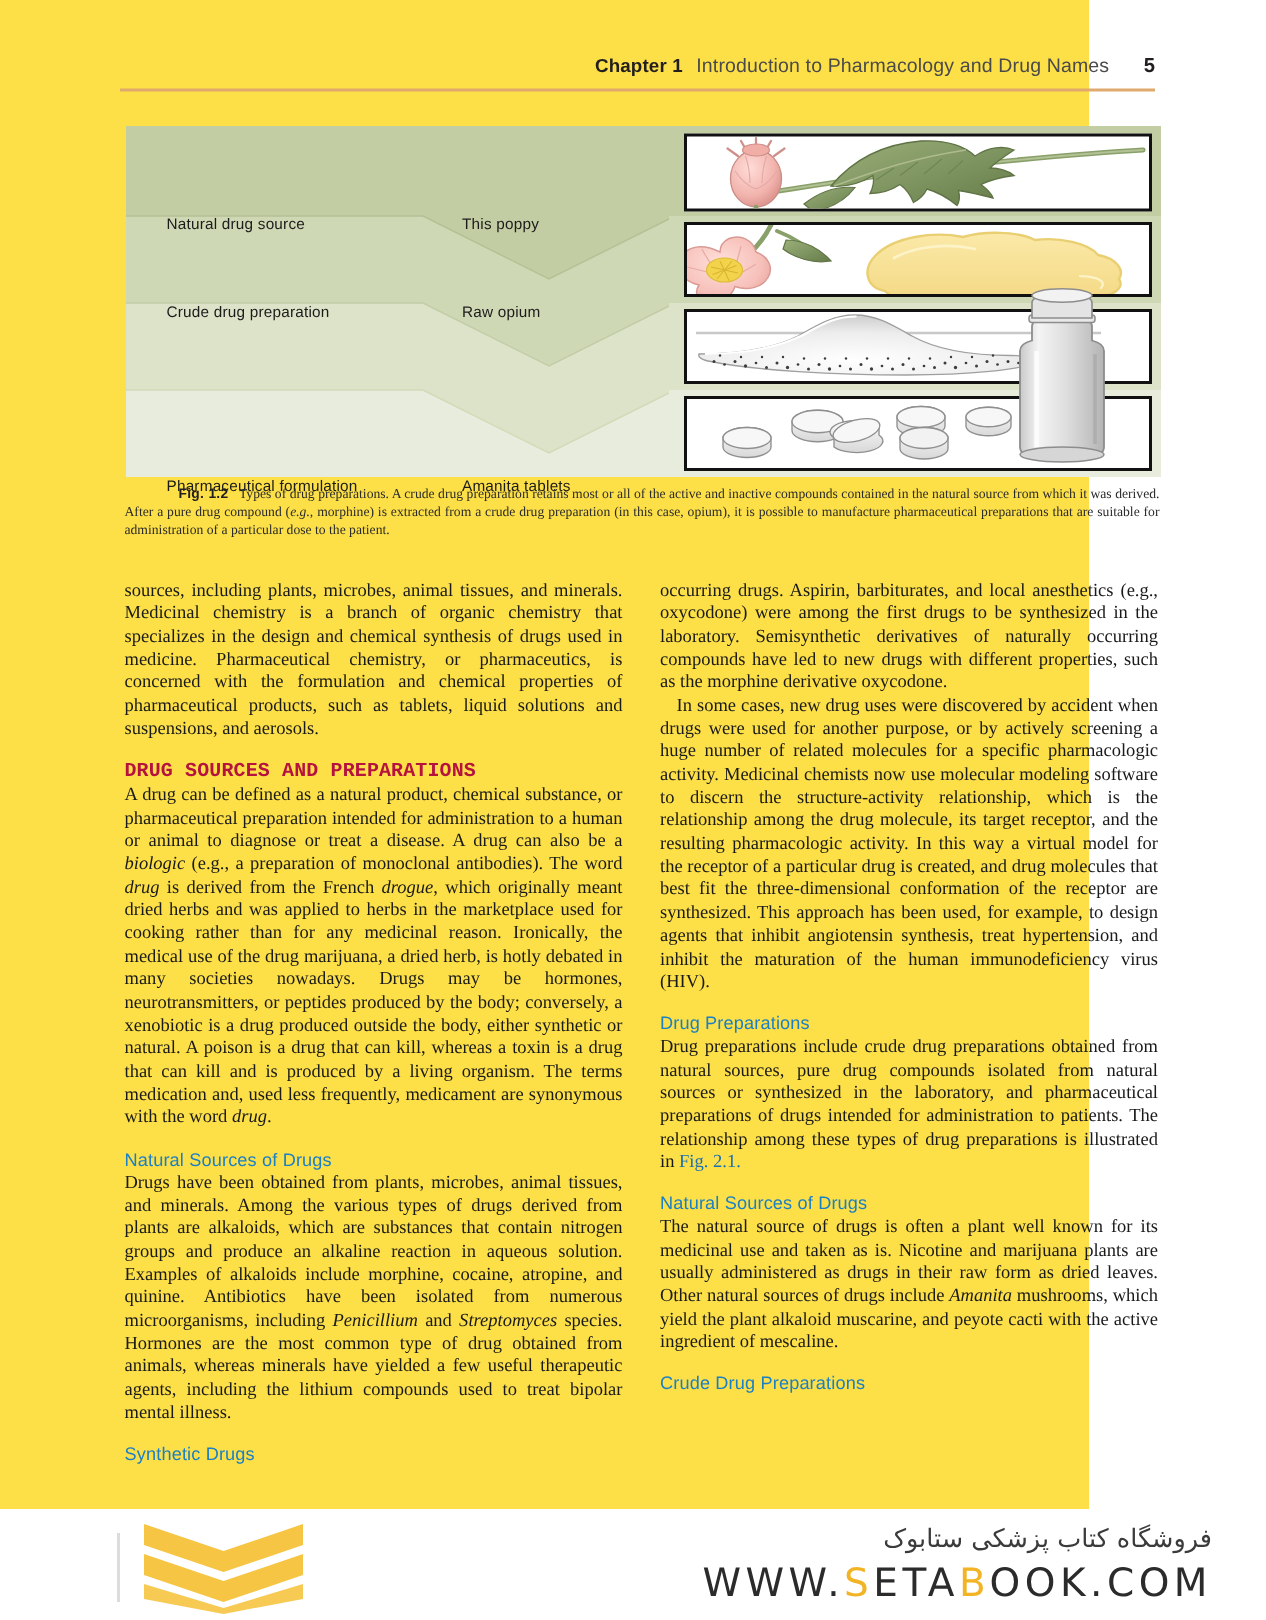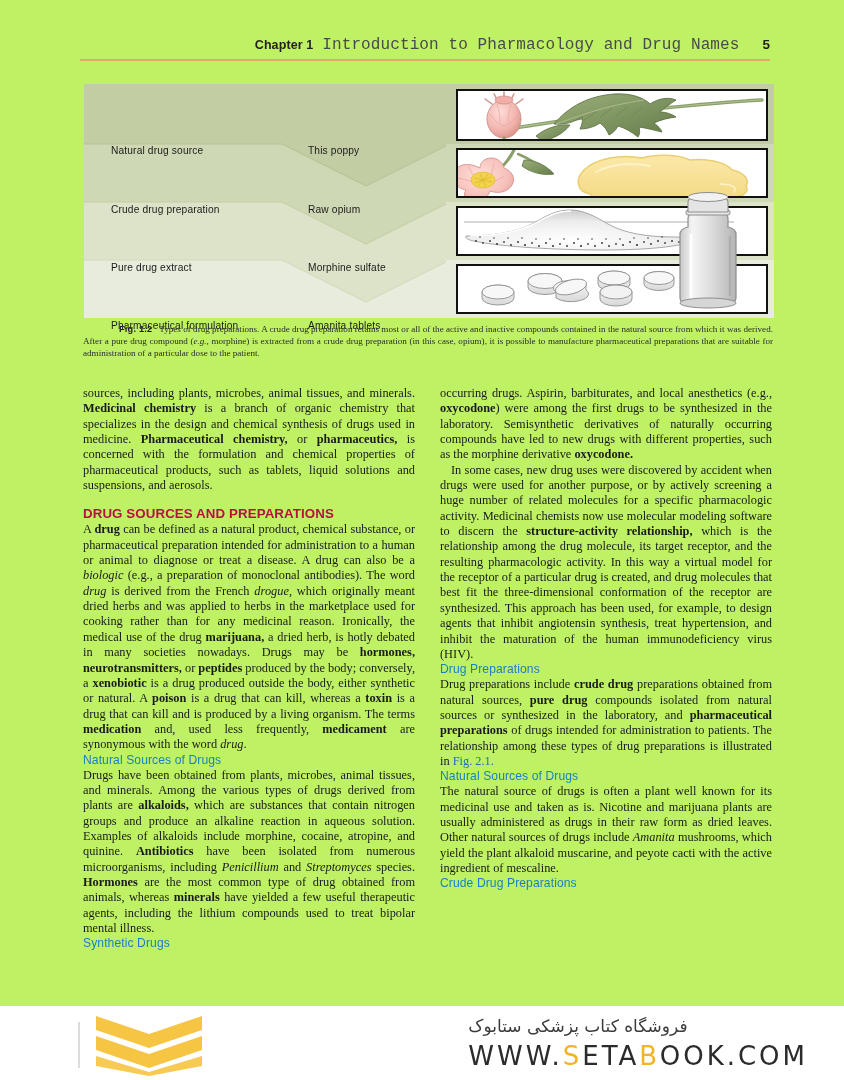--- a/index.html
+++ b/index.html
@@ -4,39 +4,39 @@
 <style>
   * { box-sizing: border-box; margin: 0; padding: 0; }
   html, body {
     width: 844px; height: 1080px;
     background: #ffffff;
     font-family: "Liberation Serif", serif;
     overflow: hidden;
   }
   #page {
     position: relative;
-    width: 844px; height: 1080px;
-    background: #bef264;
+    width: 726px; height: 1080px;
+    background: #fde047;
   }
 
   
   #running-head {
     position: absolute;
     left: 80px; top: 36px; width: 690px;
     display: flex; align-items: baseline; justify-content: flex-end;
     gap: 9px;
   }
   .rh-chapter {
     font-family: "Liberation Sans", sans-serif;
     font-size: 12.5px; font-weight: bold; color: #231f20;
     letter-spacing: .1px;
   }
   .rh-title {
-    font-family: Liberation Mono, monospace;
-    font-size: 16px; color: #4a4a4a; letter-spacing: .1px;
+    font-family: Liberation Sans, sans-serif;
+    font-size: 13px; color: #4a4a4a; letter-spacing: .1px;
   }
   .rh-page {
     font-family: "Liberation Sans", sans-serif;
     font-size: 13.5px; font-weight: bold; color: #231f20;
     margin-left: 14px;
   }
   #head-rule {
     position: absolute; left: 80px; top: 59px;
     width: 690px; height: 2px; background: #e0a96d;
   }
@@ -91,35 +91,35 @@
   }
   .col { width: 332px; }
   .col p {
     font-family: "Liberation Serif", serif;
     font-size: 12.35px; line-height: 15.35px;
     color: #1a1a1a; text-align: justify;
     text-indent: 0;
     hyphens: none;
   }
   .col p.indent { text-indent: 11px; }
-  .col p b { font-weight: bold; }
+  .col p b { font-weight: normal; }
   .col p i { font-style: italic; }
   .col .xref { color: #1b6fb0; }
 
   h2.sec-head {
-    font-family: Liberation Sans, sans-serif;
+    font-family: Liberation Mono, monospace;
     font-size: 13.3px; font-weight: bold;
     color: #b5123e; letter-spacing: .1px;
     margin-top: 13px; margin-bottom: 1px;
   }
   h3.sub-head {
     font-family: "Liberation Sans", sans-serif;
     font-size: 12.1px; font-weight: normal;
     color: #1b7fc4; letter-spacing: .1px;
-    margin-bottom: 1px;
+    margin-top: 13px; margin-bottom: 1px;
   }
 
   
   #footer {
     position: absolute; left: 0; top: 1006px;
     width: 844px; height: 74px;
     background: #ffffff;
     display: flex; align-items: center;
   }
   #footer-left {
@@ -132,21 +132,21 @@
   .seta-sub {
     position: absolute; right: 2px; bottom: -2px;
     font-family: "DejaVu Sans", sans-serif;
     font-size: 9px; color: #b9b9b9; direction: rtl;
   }
   .gold-divider {
     width: 2px; height: 46px; background: #dcdcdc;
   }
   #footer-right {
     position: absolute; right: 36px; top: 10px;
-    text-align: left;
+    text-align: right;
   }
   .fa-line {
     font-family: "DejaVu Sans", sans-serif;
     font-size: 17px; color: #3b3b3b; direction: rtl;
     margin-bottom: 5px; letter-spacing: 0;
   }
   .url-line {
     font-family: "DejaVu Sans", sans-serif;
     font-size: 26px; color: #2b2b2b;
     letter-spacing: 3px; font-weight: normal;
@@ -194,24 +194,20 @@
       <rect x="362" y="176" width="328" height="58" fill="#e8ecdc"></rect>
     </svg>
 
     <div class="fig-row" style="top:0px;height:60px;">
       <span class="row-label">Natural drug source</span>
       <span class="row-value">This poppy</span>
     </div>
     <div class="fig-row" style="top:60px;height:58px;">
       <span class="row-label">Crude drug preparation</span>
       <span class="row-value">Raw opium</span>
-    </div>
-    <div class="fig-row" style="top:118px;height:58px;">
-      <span class="row-label">Pure drug extract</span>
-      <span class="row-value">Morphine sulfate</span>
     </div>
     <div class="fig-row" style="top:176px;height:58px;text-decoration:underline;">
       <span class="row-label">Pharmaceutical formulation</span>
       <span class="row-value">Amanita tablets</span>
     </div>
 
     <div class="fig-panel" style="left:372px; top:5px; width:312px; height:52px;"></div>
 
     <div class="fig-panel" style="left:372px; top:64px; width:312px; height:50px;"></div>
 

